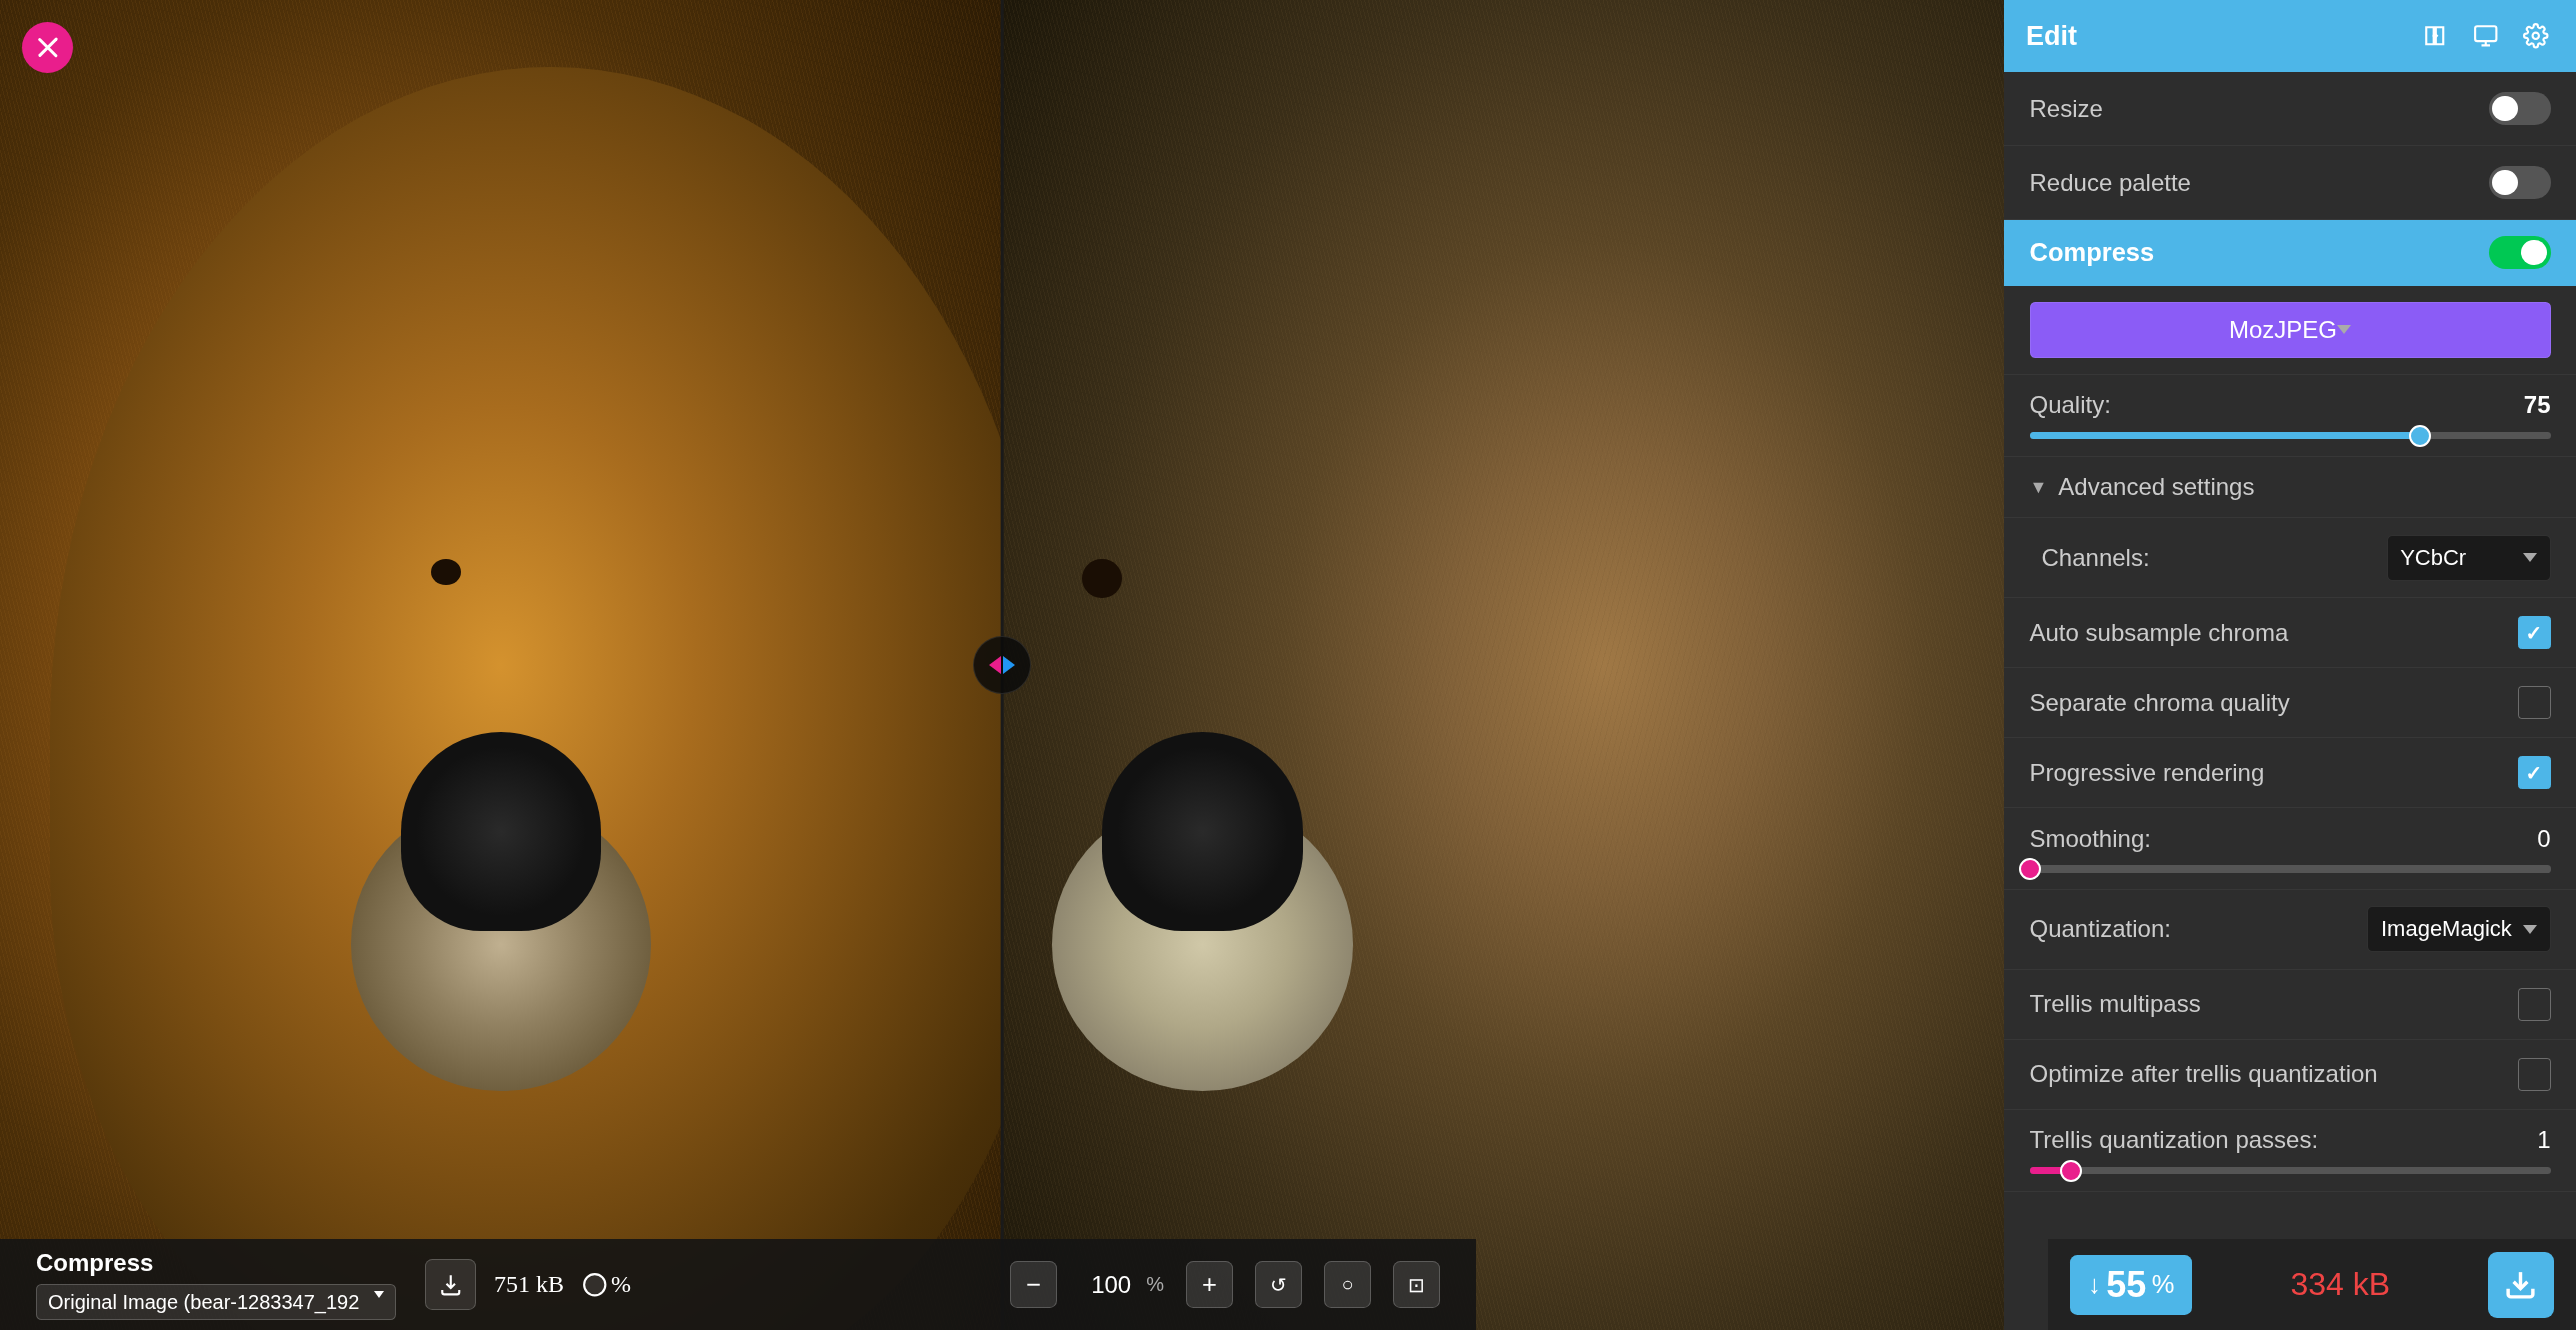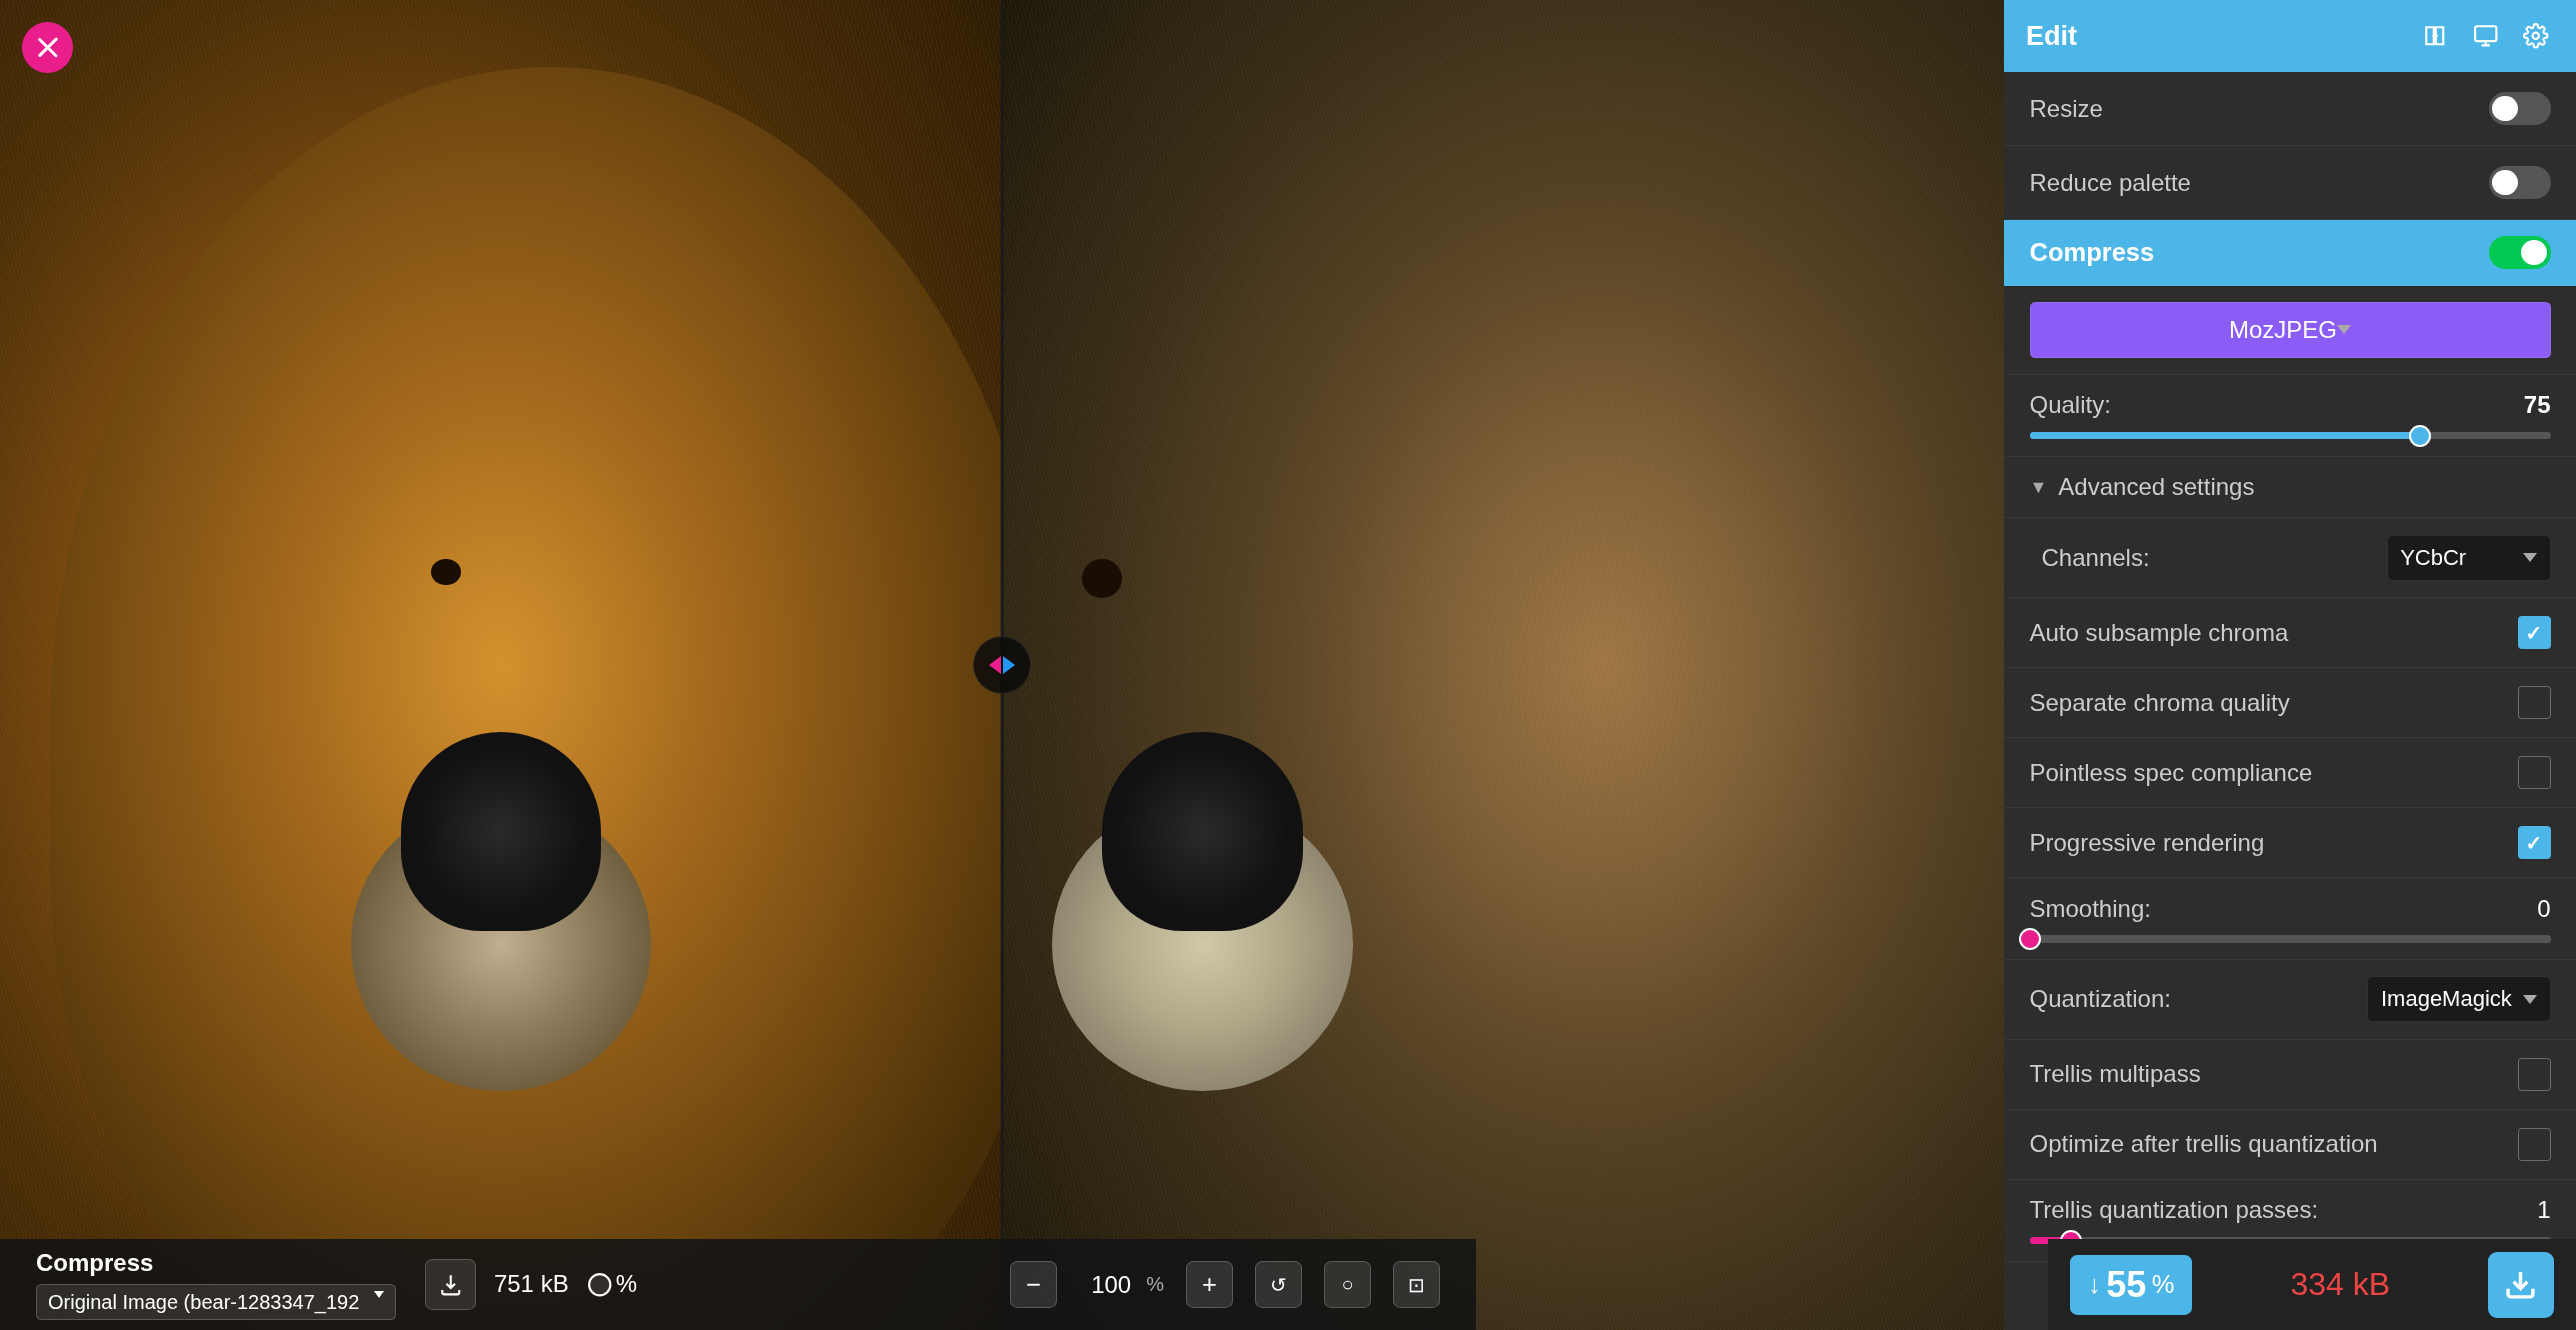--- a/index.html
+++ b/index.html
@@ -201,20 +201,21 @@
       border-left: 5.5px solid transparent;
       border-right: 5.5px solid transparent;
       border-top: 7.3px solid #fff;
       margin-left: 7.3px;
     }
 
     .bottom-left-actions {
       display: flex;
       align-items: center;
       gap: 18px;
+      font-family: Liberation Serif, serif;
     }
 
     .download-btn {
       width: 51px;
       height: 51px;
       background: rgba(255,255,255,0.1);
       border: 0.9px solid rgba(255,255,255,0.2);
       border-radius: 7.3px;
       display: flex;
       align-items: center;
@@ -880,24 +881,20 @@
   <div class="checkbox-row">
     <span class="checkbox-label">Auto subsample chroma</span>
     <div class="checkbox checked"></div>
   </div>
 
   <div class="checkbox-row">
     <span class="checkbox-label">Separate chroma quality</span>
     <div class="checkbox"></div>
   </div>
 
-  <div class="checkbox-row">
-    <span class="checkbox-label">Pointless spec compliance</span>
-    <div class="checkbox"></div>
-  </div>
 
   <div class="checkbox-row">
     <span class="checkbox-label">Progressive rendering</span>
     <div class="checkbox checked"></div>
   </div>
 
   <div class="smoothing-row">
     <div class="smoothing-header">
       <span class="smoothing-label">Smoothing:</span>
       <span class="smoothing-value">0</span>

